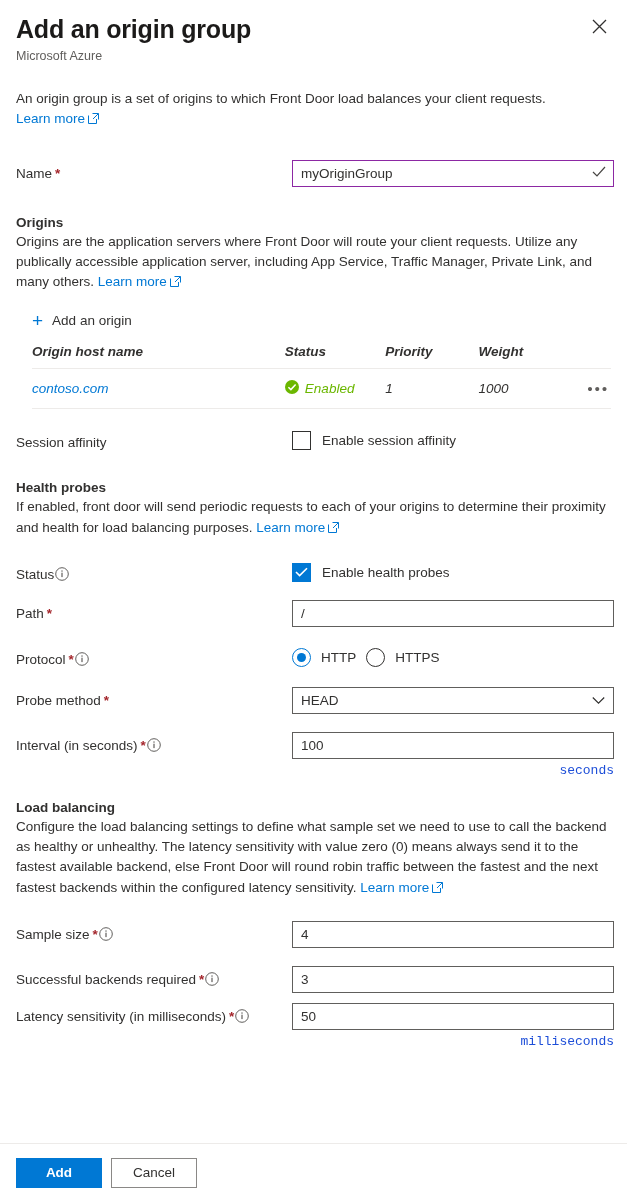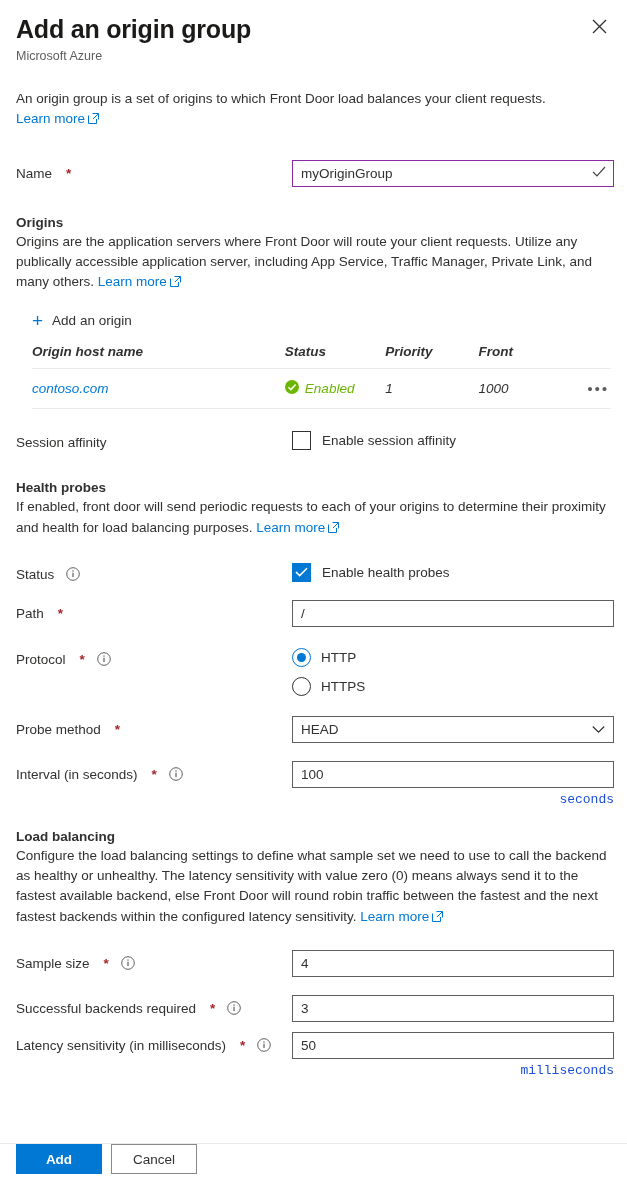--- a/index.html
+++ b/index.html
@@ -71,21 +71,21 @@
     margin-top: 16px;
   }
   .row-label {
     width: 276px;
     flex: 0 0 276px;
     padding-top: 6px;
     font-size: 13.5px;
     color: #323130;
     display: flex;
     align-items: center;
-    gap: 12px;
+    gap: 1px;
     flex-wrap: nowrap;
   }
   .req { color: #a4262c; font-weight: 600; margin-left: 2px;}
   .ctrl { flex: 1 1 auto; min-width: 0; }
 
   
   .txt {
     width: 322px;
     height: 27px;
     border: 1px solid #605e5c;
@@ -203,21 +203,21 @@
     display: flex; align-items: center; justify-content: center;
     flex: 0 0 19px;
   }
   .cbx.checked {
     background: #0078d4;
     border-color: #0078d4;
   }
   .cbx-label { font-size: 13.5px; color: #323130; }
 
   
-  .radio-group { display: flex; flex-direction: column; gap: 10px; padding-top: 2px;}
+  .radio-group { display: flex; flex-direction: row; gap: 10px; padding-top: 2px;}
   .radio-row { display: flex; align-items: center; gap: 10px; cursor: pointer; }
   .radio {
     width: 19px; height: 19px;
     border-radius: 50%;
     border: 1px solid #323130;
     background: #fff;
     flex: 0 0 19px;
     display: flex; align-items: center; justify-content: center;
   }
   .radio.selected { border: 1px solid #0078d4; }
@@ -238,21 +238,21 @@
     cursor: default;
   }
 
   
   .footer {
     position: absolute;
     left: 0; right: 0; bottom: 0;
     height: 58px;
     border-top: 1px solid #edebe9;
     display: flex;
-    align-items: flex-start;
+    align-items: center;
     gap: 9px;
     padding: 0 16px;
     background: #fff;
   }
   .btn {
     height: 30px;
     min-width: 86px;
     font-family: "Liberation Sans", sans-serif;
     font-size: 13.5px;
     cursor: pointer;
@@ -318,21 +318,21 @@
       <span class="plus">+</span>
       <span>Add an origin</span>
     </div>
 
     <table class="tbl">
       <thead>
         <tr>
           <th class="col-host">Origin host name</th>
           <th class="col-status">Status</th>
           <th class="col-priority">Priority</th>
-          <th class="col-weight">Front</th>
+          <th class="col-weight">Weight</th>
           <th class="col-menu"></th>
         </tr>
       </thead>
       <tbody>
         <tr>
           <td class="cell-host">
             <a>contoso.com</a>
           </td>
           <td>
             <span class="status-cell">

